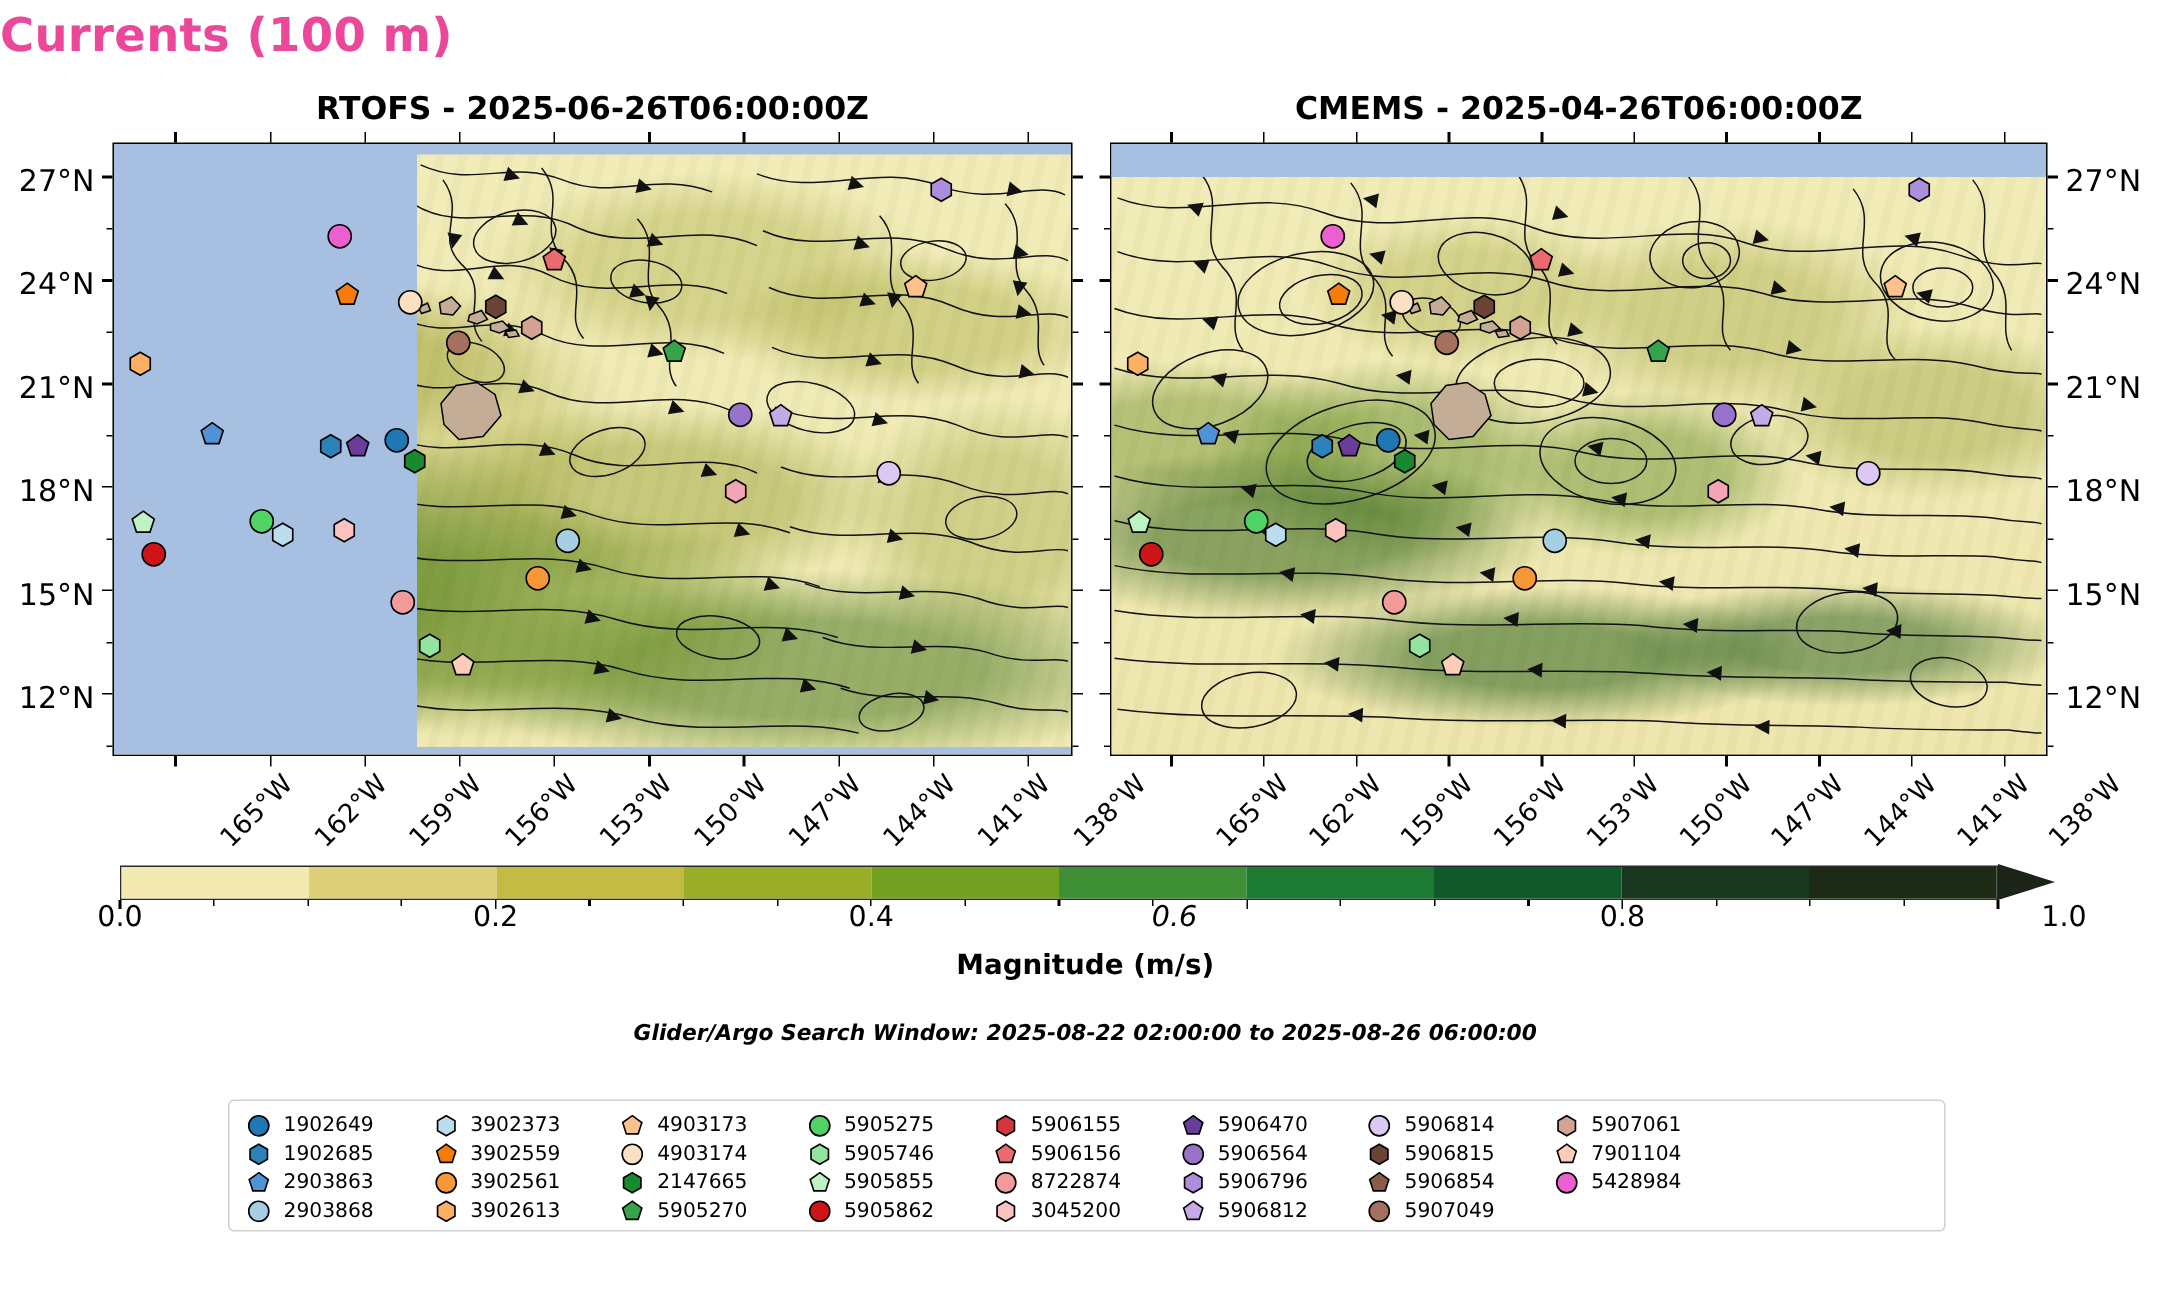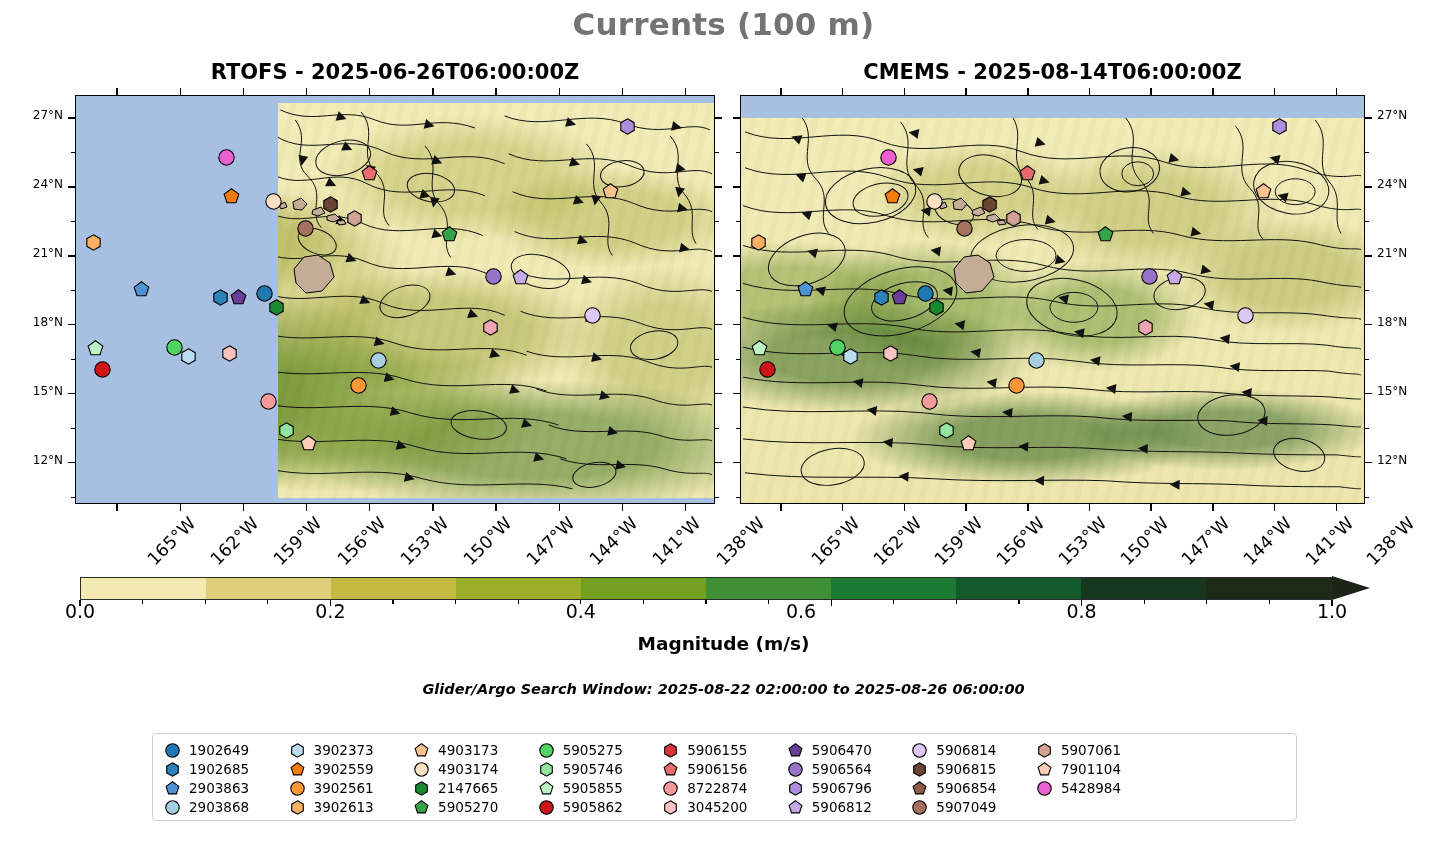--- a/index.html
+++ b/index.html
@@ -5,22 +5,22 @@
   html,body{margin:0;padding:0;}
   body{
     width:1447px;height:863px;background:#ffffff;
     font-family:"DejaVu Sans","Liberation Sans",sans-serif;
     overflow:hidden;position:relative;
   }
   .abs{position:absolute;}
 
   
   #fig-title{
-    left:0;top:6px;width:1447px;text-align:center;
-    font-size:31px;font-weight:bold;color:#737373;letter-spacing:.2px;
+    left:0;top:6px;width:1447px;text-align:left;
+    font-size:31px;font-weight:bold;color:#ec4899;letter-spacing:.2px;
   }
   .panel-title{
     top:60px;text-align:center;font-size:21px;font-weight:bold;color:#000;
   }
   #title-left{left:75px;width:640px;}
   #title-right{left:740px;width:625px;}
 
   
   .map-panel{
     top:95px;height:409px;border:1.4px solid #000;box-sizing:border-box;
@@ -80,21 +80,21 @@
   .land{position:absolute;}
   .land svg{display:block;overflow:visible;}
   .land path,.land polygon{fill:#c3ad96;stroke:#000;stroke-width:1;}
 
   
   .tick{position:absolute;background:#000;}
   .tick-maj-x{width:1.4px;height:7px;}
   .tick-maj-y{height:1.4px;width:7px;}
   .tick-min-y{height:1.2px;width:4px;}
 
-  .ylab{position:absolute;font-size:12px;color:#000;white-space:nowrap;}
+  .ylab{position:absolute;font-size:20px;color:#000;white-space:nowrap;}
   .ylab-left{text-align:right;}
   .xlab{
     position:absolute;font-size:17.5px;color:#000;white-space:nowrap;
     transform-origin:right top;transform:rotate(-45deg);
   }
 
   
   #cbar-wrap{left:80px;top:577px;width:1290px;height:23px;}
   #cbar{position:absolute;left:0;top:0;height:23px;width:1252px;
         border:1.3px solid #2b2b2b;box-sizing:border-box;display:flex;}
@@ -132,21 +132,21 @@
   
   .mk{position:absolute;width:17px;height:17px;margin-left:-8.5px;margin-top:-8.5px;}
   .mk svg{display:block;overflow:visible;}
 </style>
 </head>
 <body>
 
 <div class="abs" id="fig-title">Currents (100 m)</div>
 
 <div class="abs panel-title" id="title-left">RTOFS - 2025-06-26T06:00:00Z</div>
-<div class="abs panel-title" id="title-right">CMEMS - 2025-08-14T06:00:00Z</div>
+<div class="abs panel-title" id="title-right">CMEMS - 2025-04-26T06:00:00Z</div>
 
 <div class="abs map-panel" id="panel-rtofs">
   <div class="fieldlayer fld-base"></div>
   <div class="fieldlayer fld-bands"></div>
 
   <svg class="stream" viewBox="0 0 640 409" preserveAspectRatio="none">
     <g stroke="#111" stroke-width="1" fill="none">
       <path d="M205 14 C240 30 265 10 300 24 C335 38 360 18 400 32"></path>
       <path d="M200 40 C235 62 270 36 310 56 C350 74 390 50 430 68"></path>
       <path d="M196 78 C228 96 258 70 292 88 C330 108 372 84 410 100"></path>
@@ -818,23 +818,23 @@
     <div class="abs cb-tick min" style="left: 955.75px; top: 600px;"></div>
     <div class="abs cb-tick min" style="left: 1018.35px; top: 600px;"></div>
     <div class="abs cb-tick" style="left: 1080.95px; top: 600px;"></div>
     <div class="abs cb-tick min" style="left: 1143.55px; top: 600px;"></div>
     <div class="abs cb-tick min" style="left: 1206.15px; top: 600px;"></div>
     <div class="abs cb-tick min" style="left: 1268.75px; top: 600px;"></div>
     <div class="abs cb-tick" style="left: 1331.35px; top: 600px;"></div>
     <div class="abs cb-lab" style="left: 80px;">0.0</div>
     <div class="abs cb-lab" style="left: 330.4px;">0.2</div>
     <div class="abs cb-lab" style="left: 580.8px;">0.4</div>
-    <div class="abs cb-lab" style="left: 801px;">0.6</div>
+    <div class="abs cb-lab" style="left: 783px; font-style: italic;">0.6</div>
     <div class="abs cb-lab" style="left: 1081.6px;">0.8</div>
-    <div class="abs cb-lab" style="left: 1332px;">1.0</div>
+    <div class="abs cb-lab" style="left: 1376px;">1.0</div>
   </div>
 <div class="abs" id="cbar-title">Magnitude (m/s)</div>
 
 <div class="abs" id="search-note">Glider/Argo Search Window: 2025-08-22 02:00:00 to 2025-08-26 06:00:00</div>
 
 <div class="abs" id="legend-box">
   <div id="legend-grid">
       <div class="leg-item">
         <span class="leg-mk">
           <svg width="15" height="15" viewBox="0 0 15 15">

